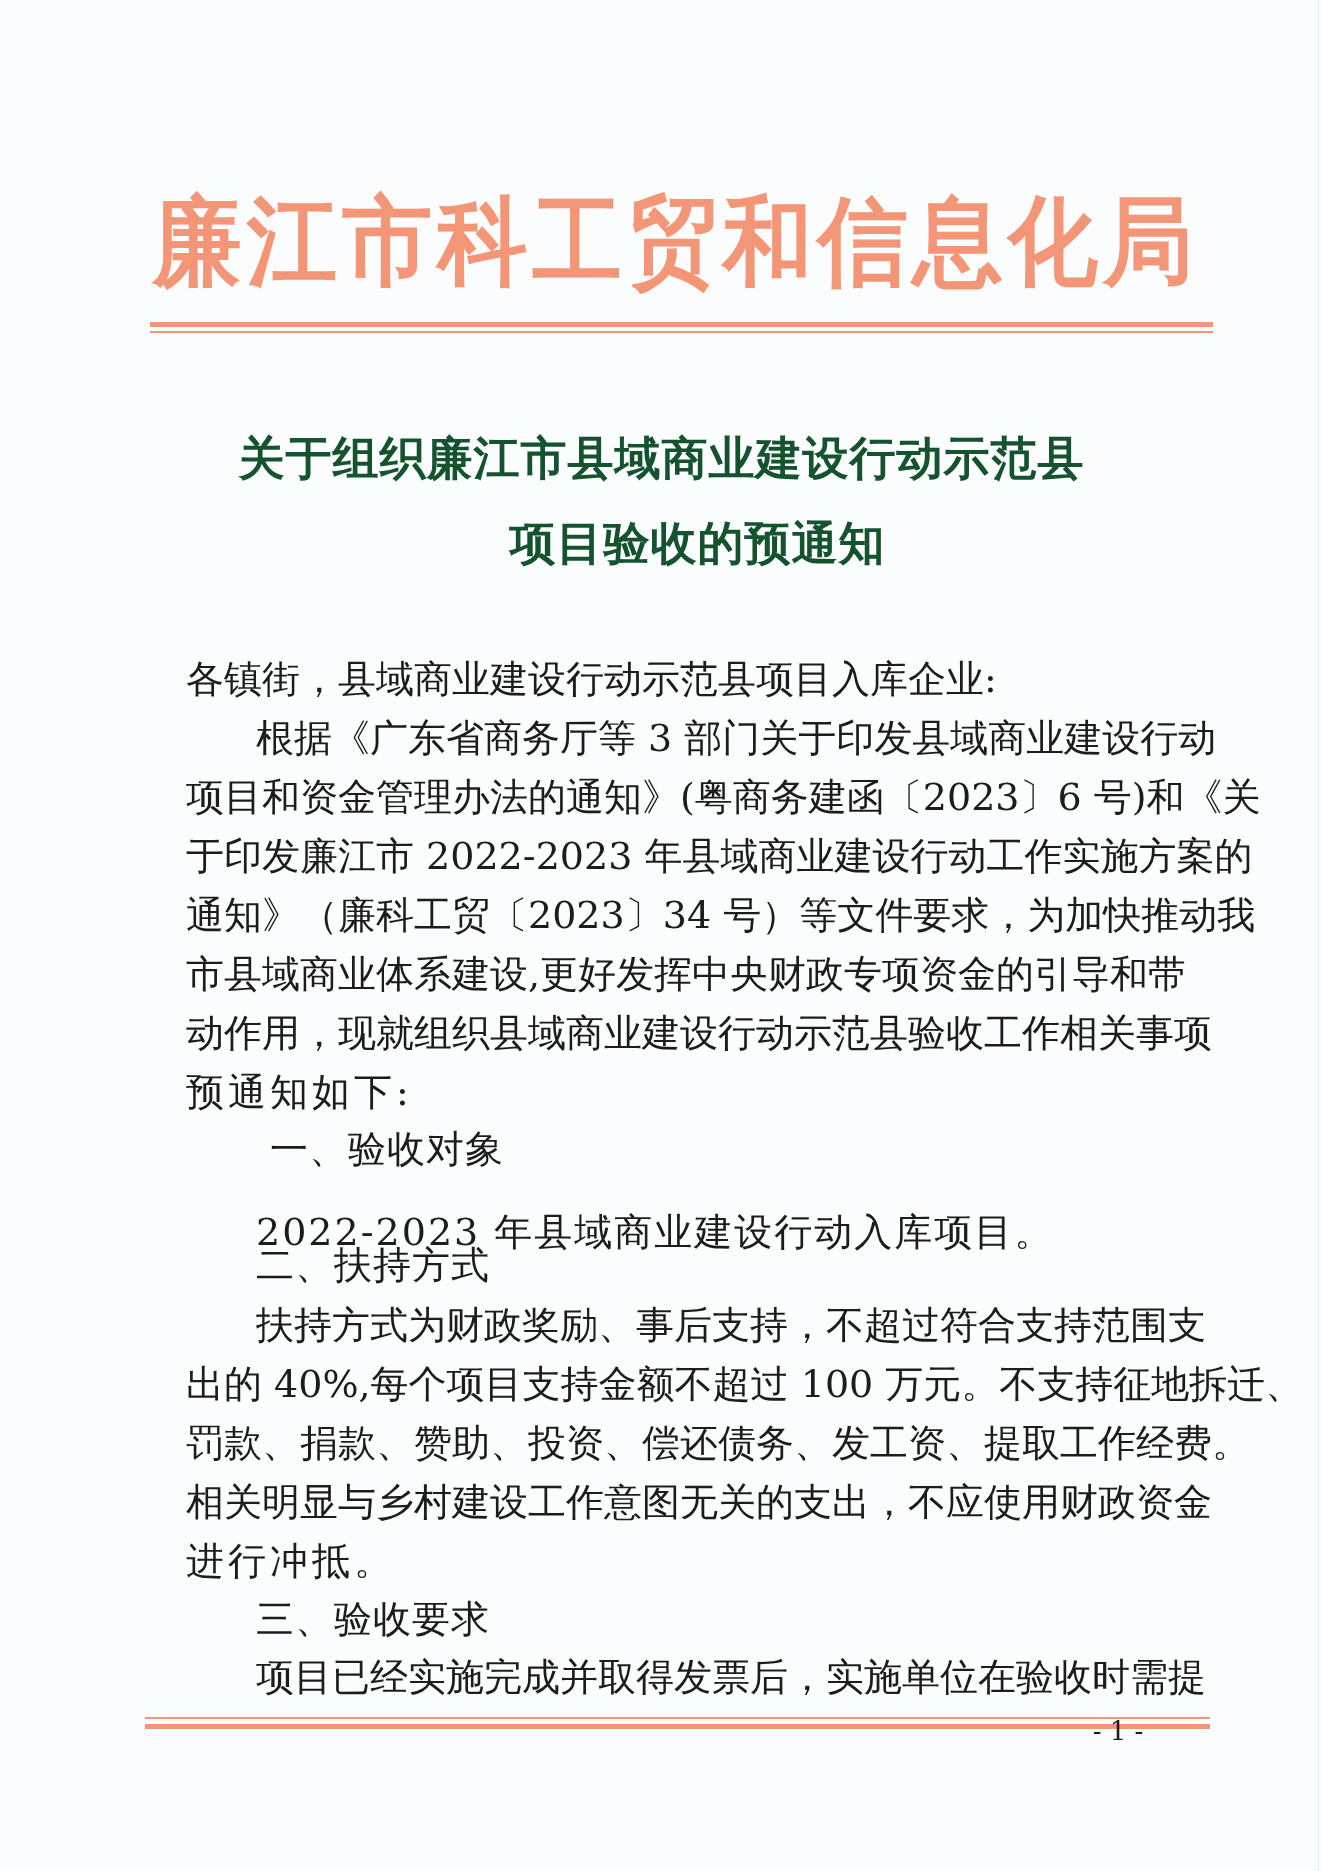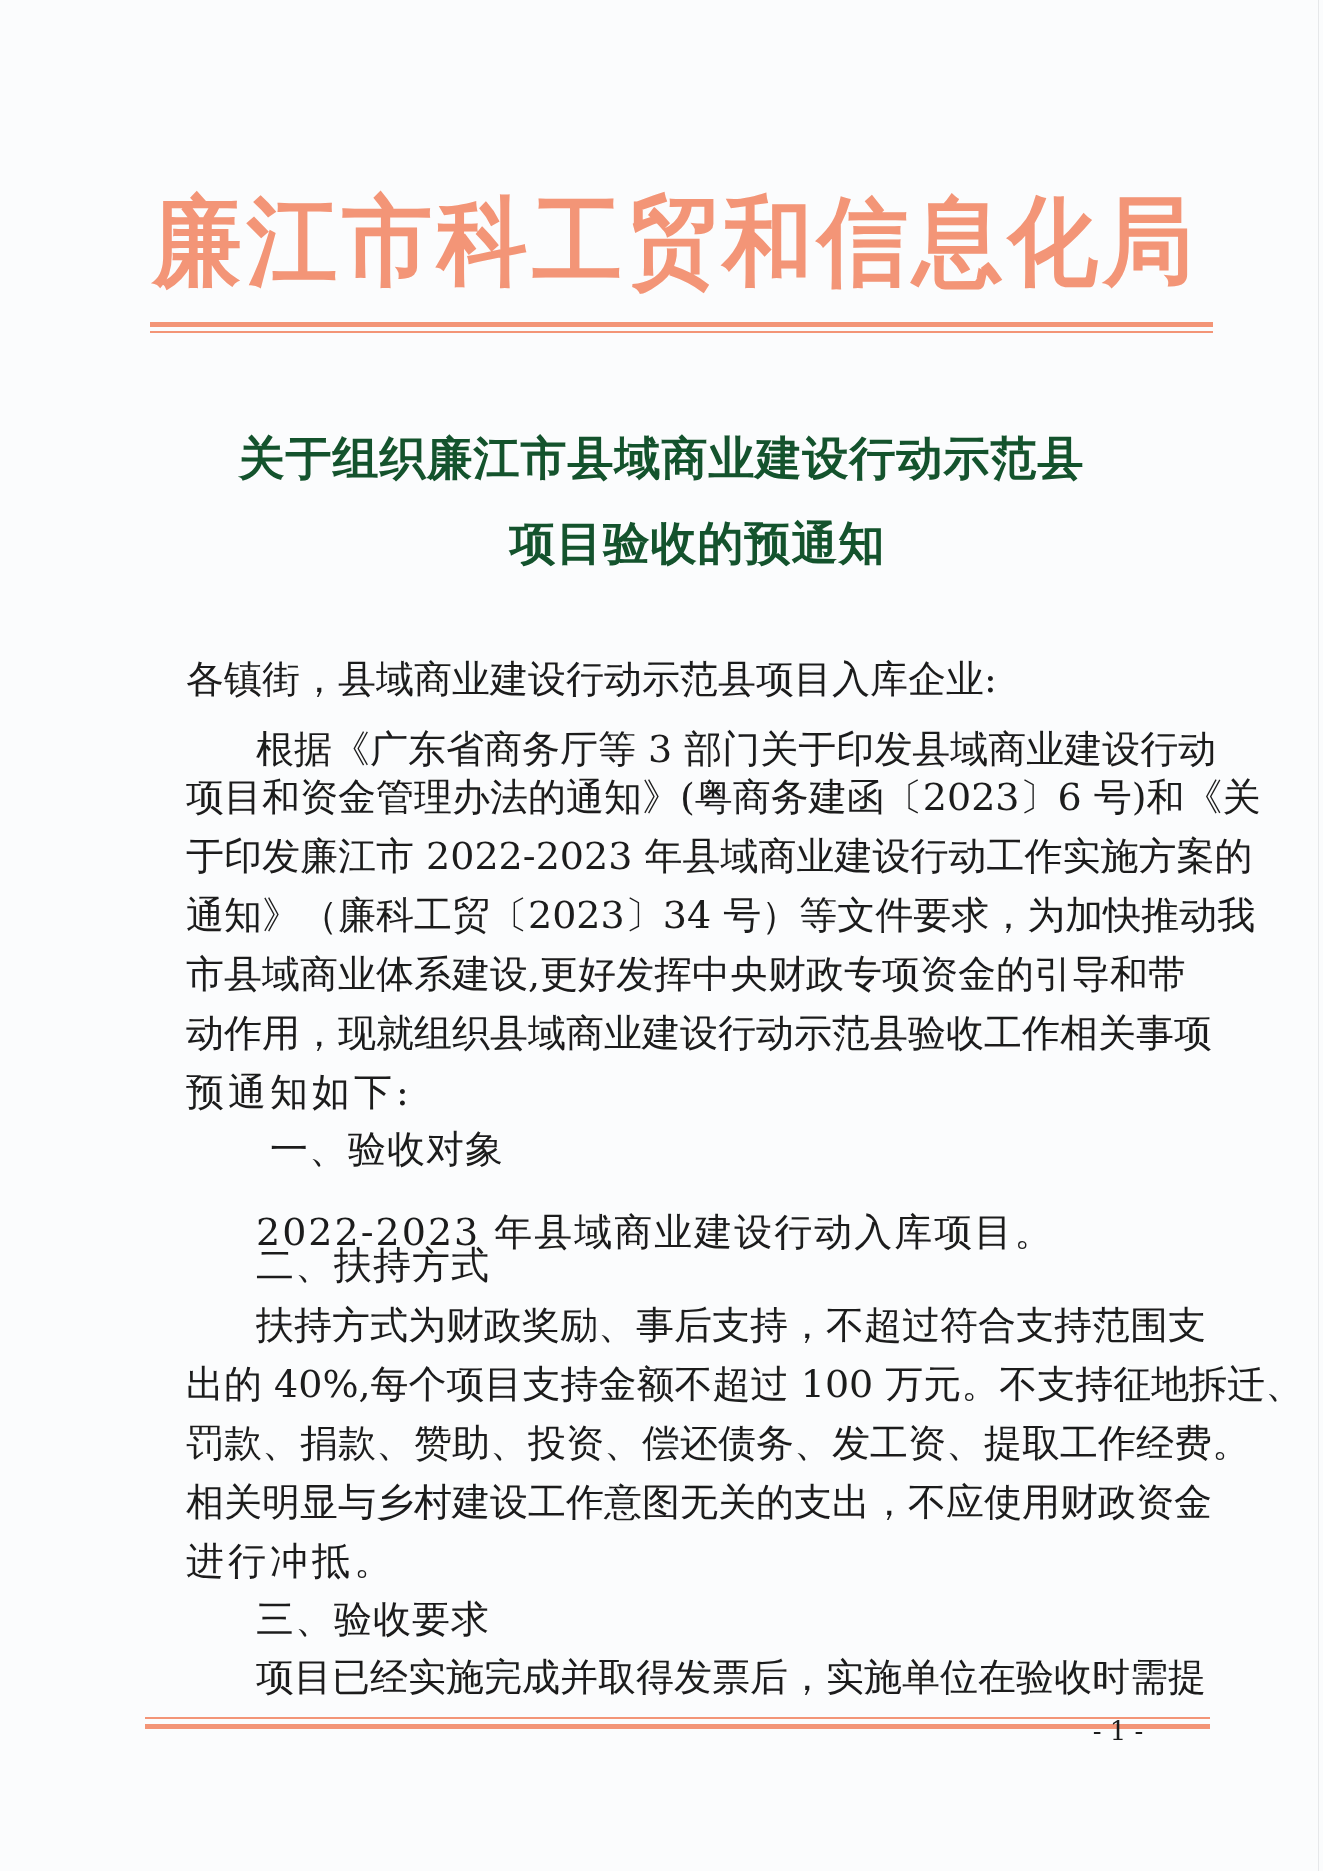--- a/index.html
+++ b/index.html
@@ -124,21 +124,21 @@
 </div>
 
 <div class="rule" style="left:150px; top:322px; width:1063px; height:5px;"></div>
 <div class="rule" style="left:150px; top:331px; width:1063px; height:2px;"></div>
 
 <div class="title" style="top:430px;">关于组织廉江市县域商业建设行动示范县</div>
 <div class="title" style="top:515px;padding-left:36px;">项目验收的预通知</div>
 
 <div class="body-line" style="top:650px; text-align-last:left;">各镇街，县域商业建设行动示范县项目入库企业:</div>
 
-<div class="body-line indent" style="top:709px;margin-top:11px;">根据《广东省商务厅等 3 部门关于印发县域商业建设行动</div>
+<div class="body-line indent" style="top:709px;">根据《广东省商务厅等 3 部门关于印发县域商业建设行动</div>
 <div class="body-line" style="top:768px;">项目和资金管理办法的通知》(粤商务建函〔2023〕6 号)和《关</div>
 <div class="body-line" style="top:827px;">于印发廉江市 2022-2023 年县域商业建设行动工作实施方案的</div>
 <div class="body-line" style="top:886px;">通知》（廉科工贸〔2023〕34 号）等文件要求，为加快推动我</div>
 <div class="body-line" style="top:945px;">市县域商业体系建设,更好发挥中央财政专项资金的引导和带</div>
 <div class="body-line" style="top:1004px;">动作用，现就组织县域商业建设行动示范县验收工作相关事项</div>
 <div class="body-line last" style="top:1063px;">预通知如下:</div>
 
 <div class="heading-line" style="top:1120px;margin-left:14px;">一、验收对象</div>
 <div class="body-line indent last" style="top:1179px; letter-spacing:2px;margin-top:24px;">2022-2023 年县域商业建设行动入库项目。</div>
 

